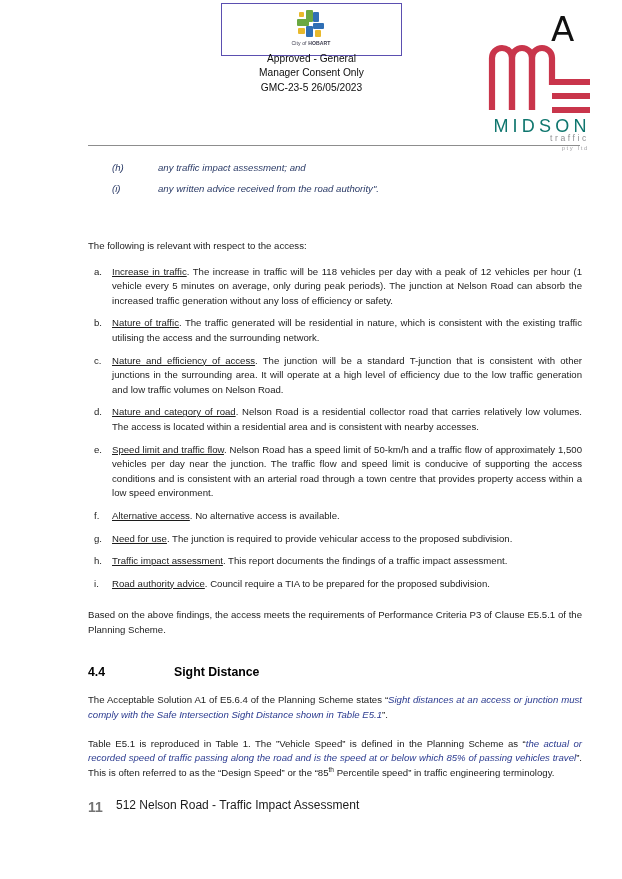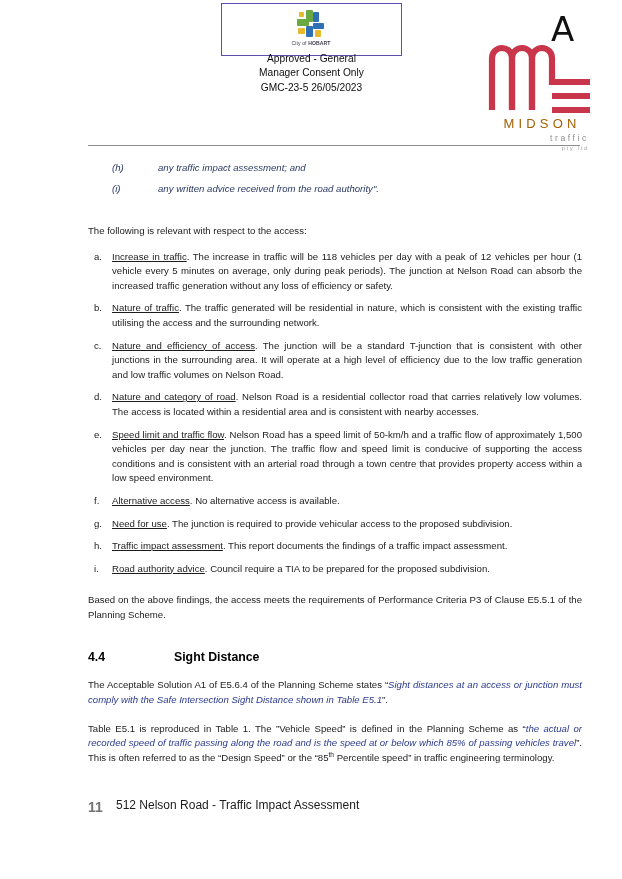--- a/index.html
+++ b/index.html
@@ -112,23 +112,23 @@
     width: 110px;
     height: 84px;
   }
   #midson-mark svg { display: block; }
   #midson-word {
     position: absolute;
     left: 0px;
     top: 86px;
     width: 120px;
     text-align: center;
-    font-size: 13px;
+    font-size: 18px;
     letter-spacing: 4.2px;
-    color: #a16207;
+    color: #0f766e;
     font-family: "Liberation Sans", sans-serif;
     text-indent: 4px;
   }
   #midson-sub {
     position: absolute;
     left: 0px;
     top: 103px;
     width: 120px;
     text-align: right;
     padding-right: 11px;
@@ -181,21 +181,21 @@
 
   p.body {
     margin: 0;
     font-size: 9.6px;
     line-height: 14.6px;
     color: #1c1c1c;
     text-align: justify;
     font-family: "Liberation Sans", sans-serif;
   }
 
-  #intro-line { margin-top: 25px; }
+  #intro-line { margin-top: 40px; }
 
   ol.findings {
     margin: 11px 0 0 0;
     padding: 0;
     list-style: none;
   }
   ol.findings li {
     display: flex;
     margin-bottom: 8px;
     font-size: 9.6px;

